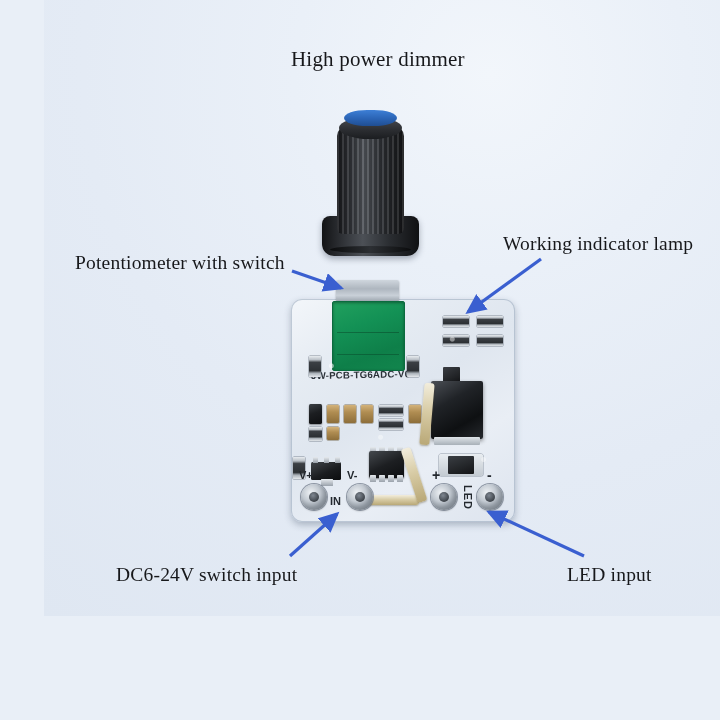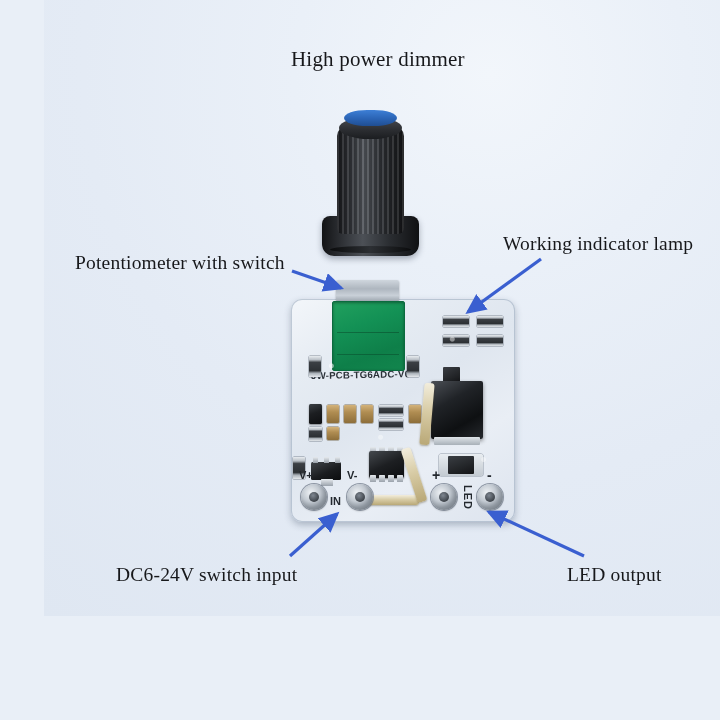--- a/index.html
+++ b/index.html
@@ -157,21 +157,21 @@
 </style>
 </head>
 <body>
 
 <div id="stage">
 
   <div class="lbl" id="lbl-title">High power dimmer</div>
   <div class="lbl" id="lbl-ind">Working indicator lamp</div>
   <div class="lbl" id="lbl-pot">Potentiometer with switch</div>
   <div class="lbl" id="lbl-dc">DC6-24V switch input</div>
-  <div class="lbl" id="lbl-led">LED output</div>
+  <div class="lbl" id="lbl-led">LED input</div>
 
   <div id="board">
 
     <div class="pcbtxt" id="silk">JW-PCB-TG6ADC-V05</div>
 
     <div id="pot-collar"></div>
     <div id="pot-body"></div>
 
     <div class="smd res" style="left:152px;top:17px;width:26px;height:11px;"></div>
     <div class="smd res" style="left:186px;top:17px;width:26px;height:11px;"></div>

